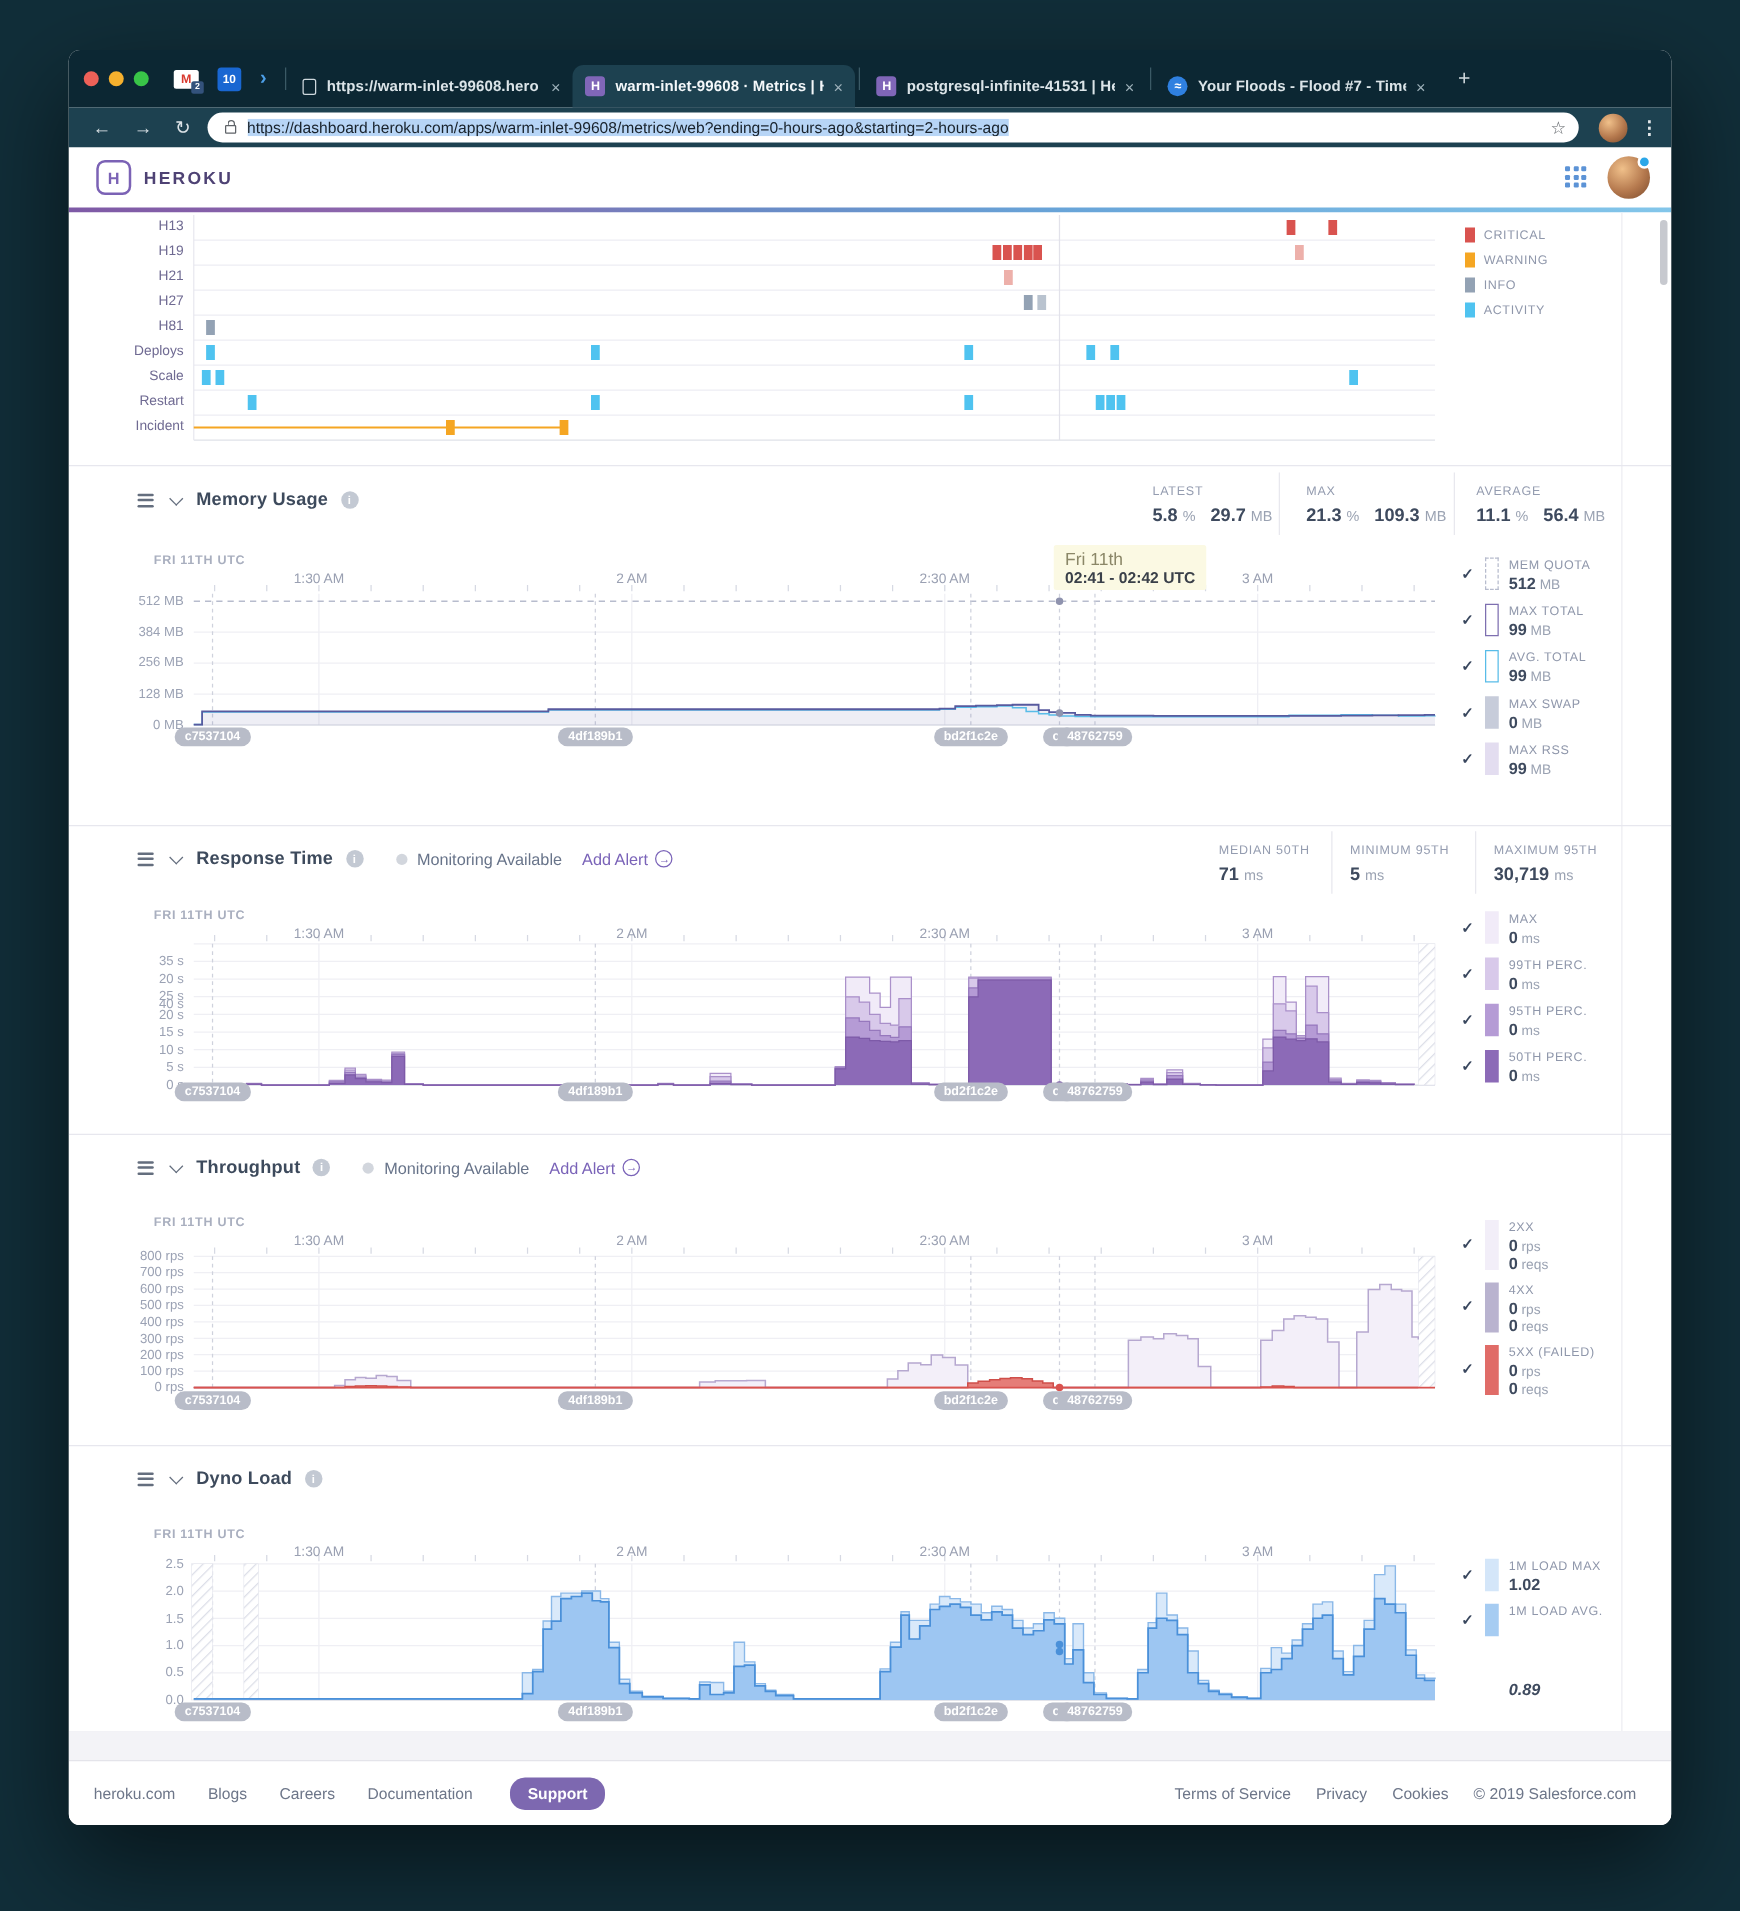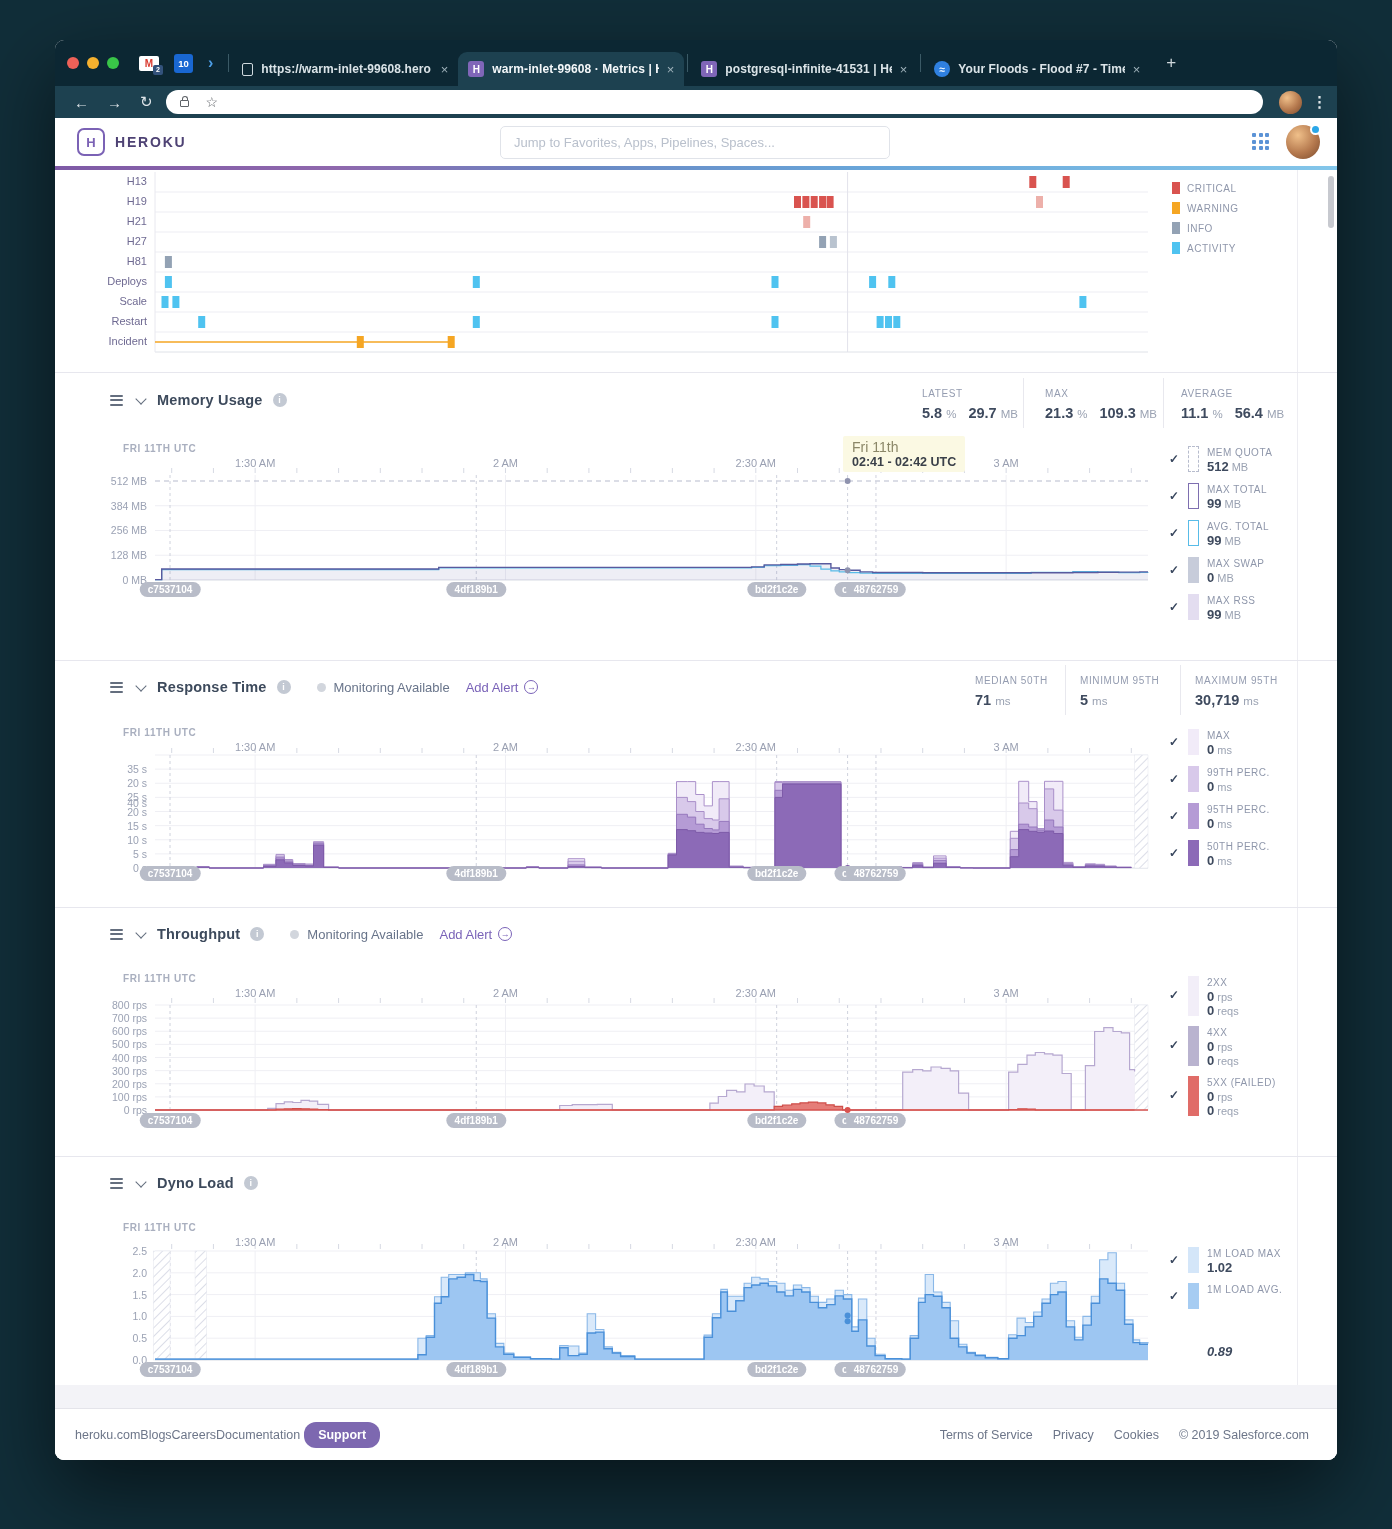--- a/index.html
+++ b/index.html
@@ -94,21 +94,21 @@
   .sw-thr-2xx{background:#f2eef8}
   .sw-thr-4xx{background:#b9b3cf}
   .sw-thr-5xx{background:#e06c68}
   .sw-dyno-max{background:#d4e6f9}
   .sw-dyno-avg{background:#a6ccf2}
   .leg-label{font-size:10px;letter-spacing:.5px;color:#8f97ab;line-height:13px}
   .leg-val{font-size:13px;color:#3e4a5e;font-weight:700;line-height:15px}
   .leg-val i{font-style:normal;font-size:11px;color:#9aa2b2;font-weight:400;margin-left:3px}
   
   .footer{position:absolute;left:0;top:1238px;width:1282px;height:52px;background:#fff;border-top:1px solid #e4e4ea;display:flex;align-items:center;justify-content:space-between;padding:0 28px 0 20px;z-index:4}
-  .f-left{display:flex;align-items:center;}
+  .f-left{display:flex;align-items:center;gap:26px}
   .f-link{font-size:12.5px;color:#6d7689}
   .support-btn{background:#7d68b0;color:#fff;border:none;border-radius:12px;font-size:12.5px;font-weight:700;padding:6px 14px;margin-left:4px;font-family:"Liberation Sans",sans-serif}
   .f-right{display:flex;gap:20px;font-size:12.5px;color:#6d7689;align-items:center}
   .scroll-thumb{position:absolute;right:3px;top:136px;width:6px;height:52px;background:#c7c9cf;border-radius:3px;z-index:9}
 </style>
 </head>
 <body>
 
 <div class="stage">
   <div class="window">
@@ -152,30 +152,30 @@
       </div>
       <div class="newtab">+</div>
     </div>
 
     <div class="toolbar">
       <span class="nav-ic">←</span>
       <span class="nav-ic">→</span>
       <span class="nav-ic">↻</span>
       <div class="urlbar">
         <span class="lock"></span>
+        <span class="url-text"><span class="url-sel">https://dashboard.heroku.com/apps/warm-inlet-99608/metrics/web?ending=0-hours-ago&amp;starting=2-hours-ago</span></span>
         <span class="star">☆</span>
       </div>
       <span class="mini-avatar"></span>
       <span class="menu-dots">⋮</span>
     </div>
 
     <div class="app-header">
       <span class="logo-mark">H</span>
       <span class="brand">HEROKU</span>
-      <div class="search-box">Jump to Favorites, Apps, Pipelines, Spaces...</div>
       <div class="grid-icon">
           <span></span>
           <span></span>
           <span></span>
           <span></span>
           <span></span>
           <span></span>
           <span></span>
           <span></span>
           <span></span>

